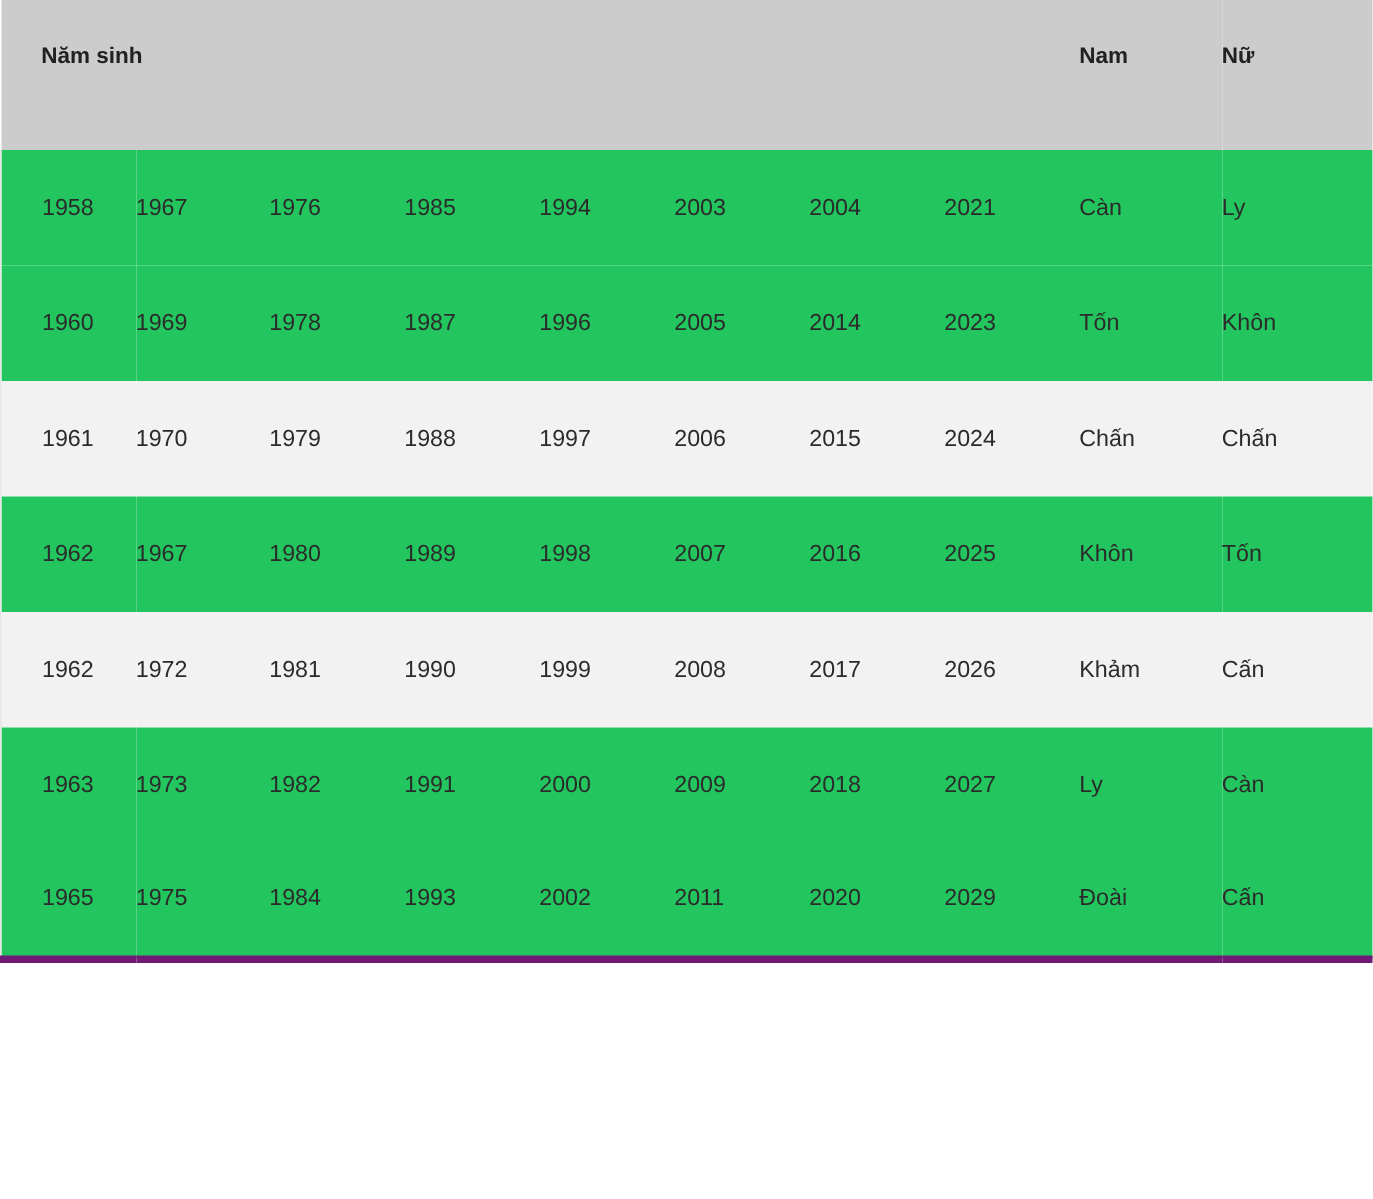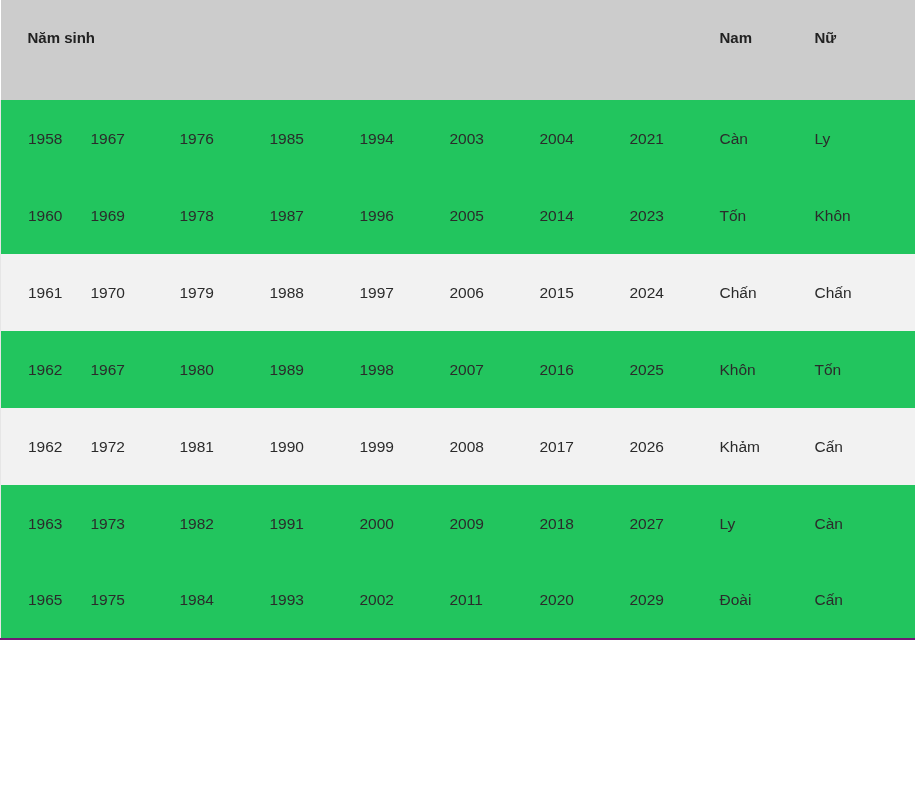--- a/index.html
+++ b/index.html
@@ -62,21 +62,21 @@
   table.kua-table tbody td.td-first {
     padding-left: 27px;
   }
   table.kua-table tbody tr.row-odd td {
     background: #22c55e;
   }
   table.kua-table tbody tr.row-even td {
     background: #f2f2f2;
   }
   table.kua-table tbody tr:last-child td {
-    border-bottom: 2px solid #701a75;
+    border-bottom: 5px solid #701a75;
   }
   
   col.c1 { width: 90px; }
   col.c2 { width: 89px; }
   col.c3 { width: 90px; }
   col.c4 { width: 90px; }
   col.c5 { width: 90px; }
   col.c6 { width: 90px; }
   col.c7 { width: 90px; }
   col.c8 { width: 90px; }

